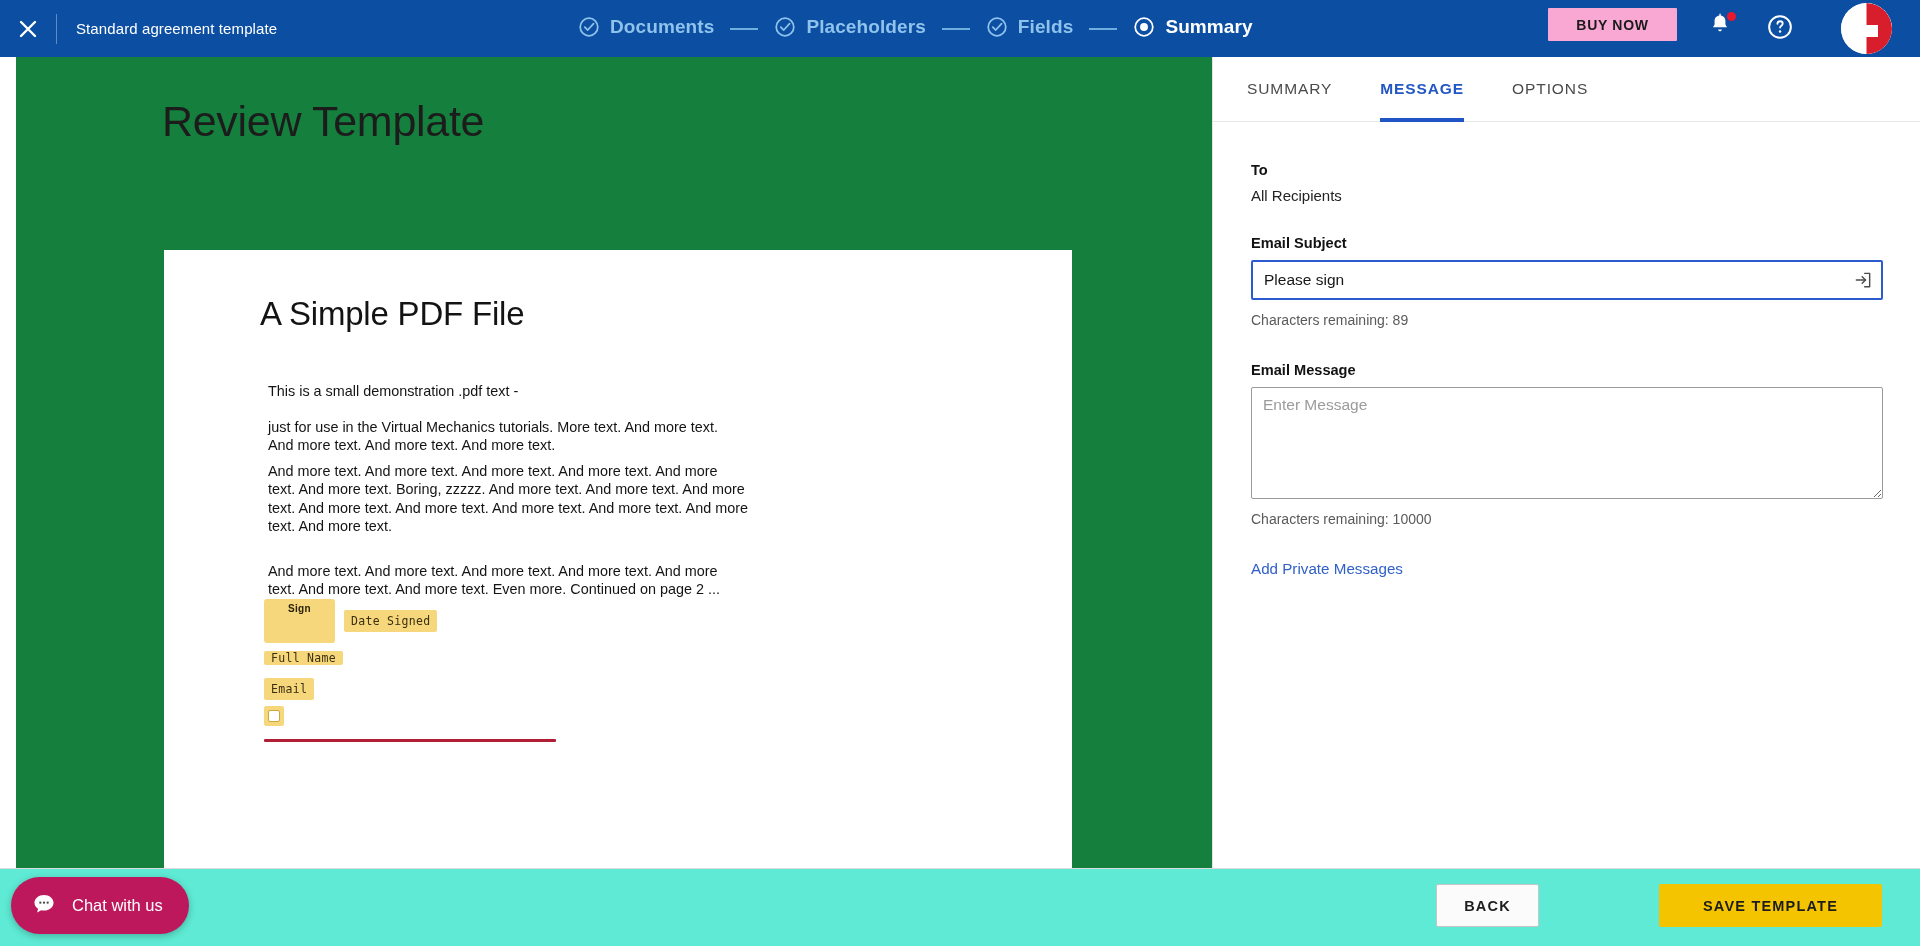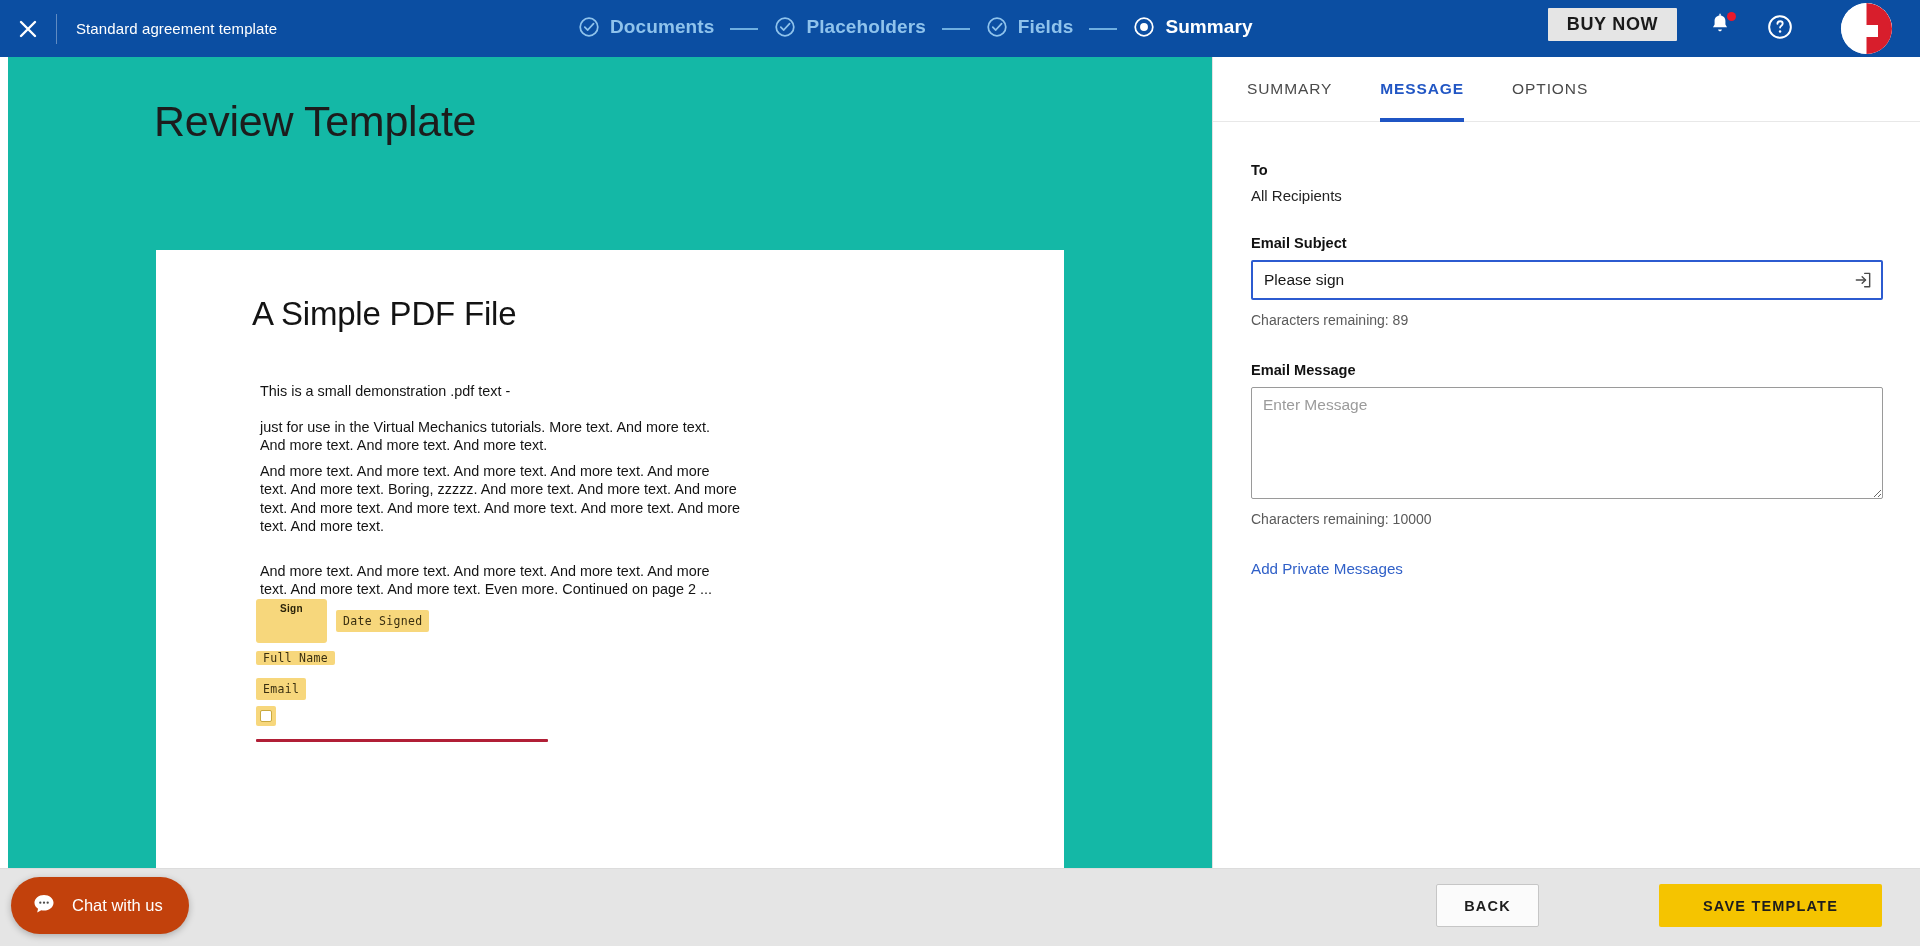--- a/index.html
+++ b/index.html
@@ -55,25 +55,25 @@
   .step.done .step-label { color: #8FC3EC; }
   .step.active .step-label { color: #ffffff; }
   .step-dash {
     width: 28px; height: 2px;
     background: #6FAFE0;
     margin: 0 16px;
   }
   .buy-now {
     position: absolute; right: 243px; top: 8px;
     width: 129px; height: 33px;
-    background: #e5e5e5;
+    background: #f9a8d4;
     color: #1a1a1a;
     border: none;
     font-family: "Liberation Sans", sans-serif;
-    font-size: 18px; font-weight: bold;
+    font-size: 14px; font-weight: bold;
     letter-spacing: 0.7px;
     cursor: pointer;
     border-radius: 1px;
   }
   .bell-wrap {
     position: absolute; right: 183px; top: 12px;
     width: 30px; height: 30px; cursor: pointer;
   }
   .bell-dot {
     position: absolute; right: 1px; top: 0px;
@@ -89,23 +89,23 @@
     width: 51px; height: 51px;
     border-radius: 50%;
     background: #ffffff;
     overflow: hidden;
     cursor: pointer;
   }
 
   
   .doc-area {
     position: absolute;
-    top: 57px; left: 8px;
+    top: 57px; left: 16px;
     width: 1212px; height: 811px;
-    background: #14b8a6;
+    background: #15803d;
     overflow: hidden;
     text-decoration: underline;
   }
   .page-title {
     position: absolute;
     left: 146px; top: 40px;
     font-size: 43px;
     color: #1c1c1c;
     letter-spacing: -0.3px;
   }
@@ -264,21 +264,21 @@
     color: #3060C8;
     cursor: pointer;
     display: inline-block;
   }
 
   
   .footer {
     position: absolute;
     left: 0; top: 868px;
     width: 1920px; height: 78px;
-    background: #e5e5e5;
+    background: #5eead4;
     border-top: 1px solid #dcdcdc;
   }
   .btn-back {
     position: absolute;
     right: 381px; top: 15px;
     width: 103px; height: 43px;
     background: #fbfbfb;
     border: 1px solid #c6c6c6;
     border-radius: 2px;
     font-family: "Liberation Sans", sans-serif;
@@ -300,21 +300,21 @@
     color: #1d1d1d;
     cursor: pointer;
   }
 
   
   .chat {
     position: absolute;
     left: 11px; top: 877px;
     height: 57px;
     padding: 0 26px 0 20px;
-    background: #c2410c;
+    background: #be185d;
     border-radius: 29px;
     display: flex; align-items: center;
     gap: 15px;
     cursor: pointer;
     box-shadow: 0 2px 7px rgba(0,0,0,0.25);
     z-index: 40;
   }
   .chat-label { color: #ffffff; font-size: 16.5px; }
 </style>
 </head>

